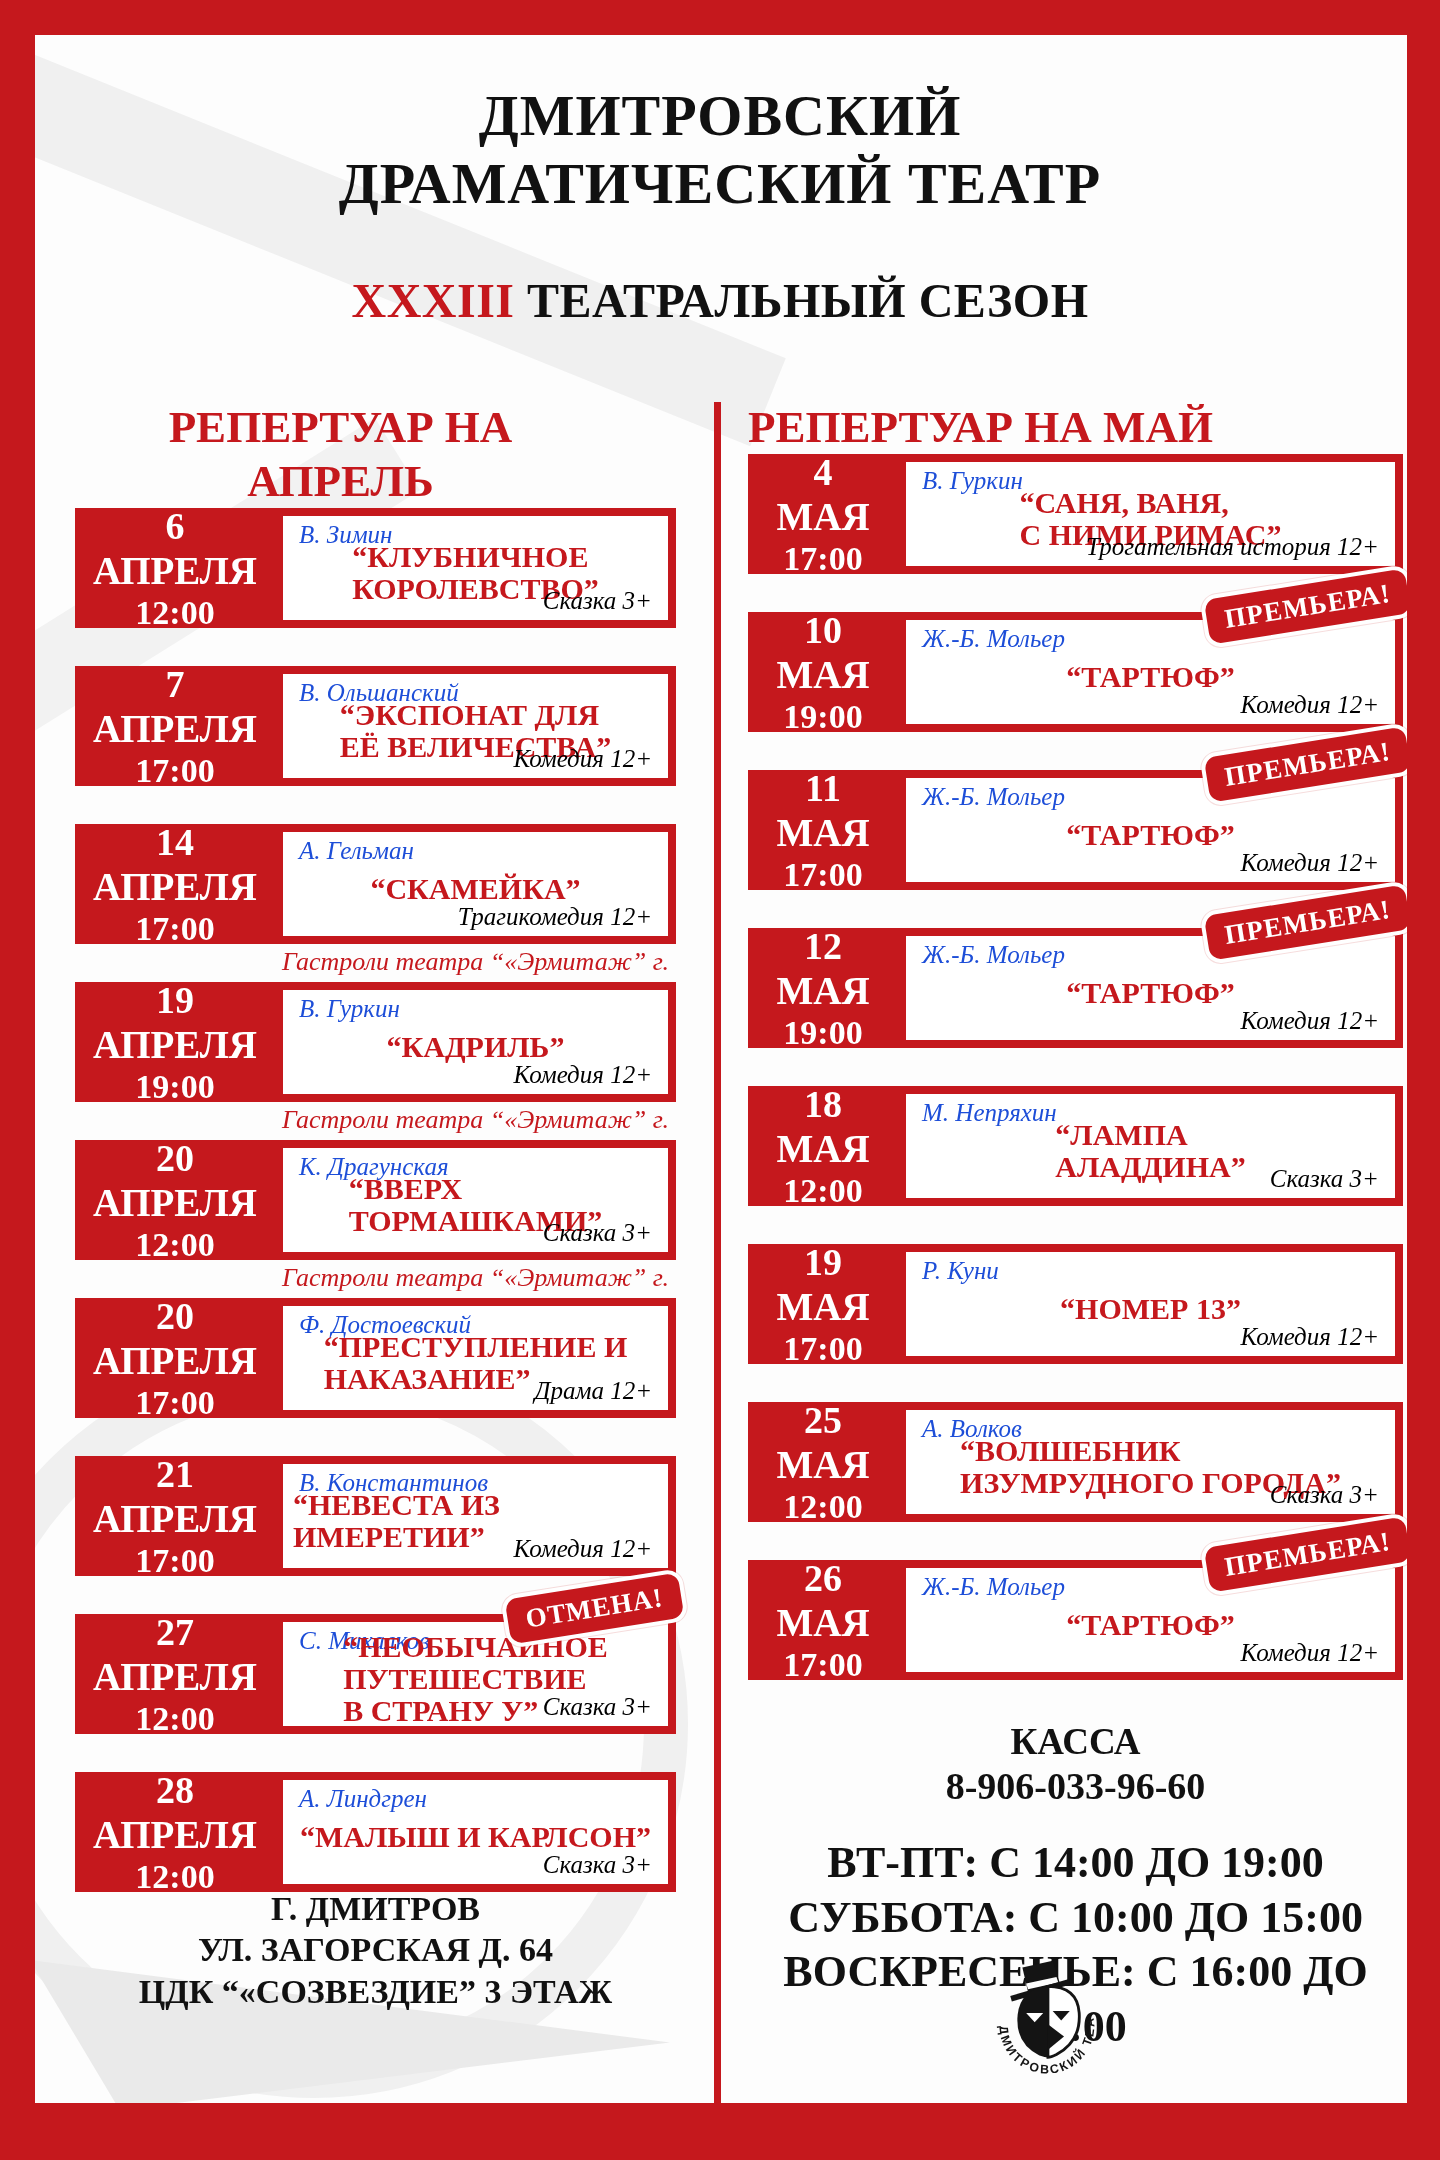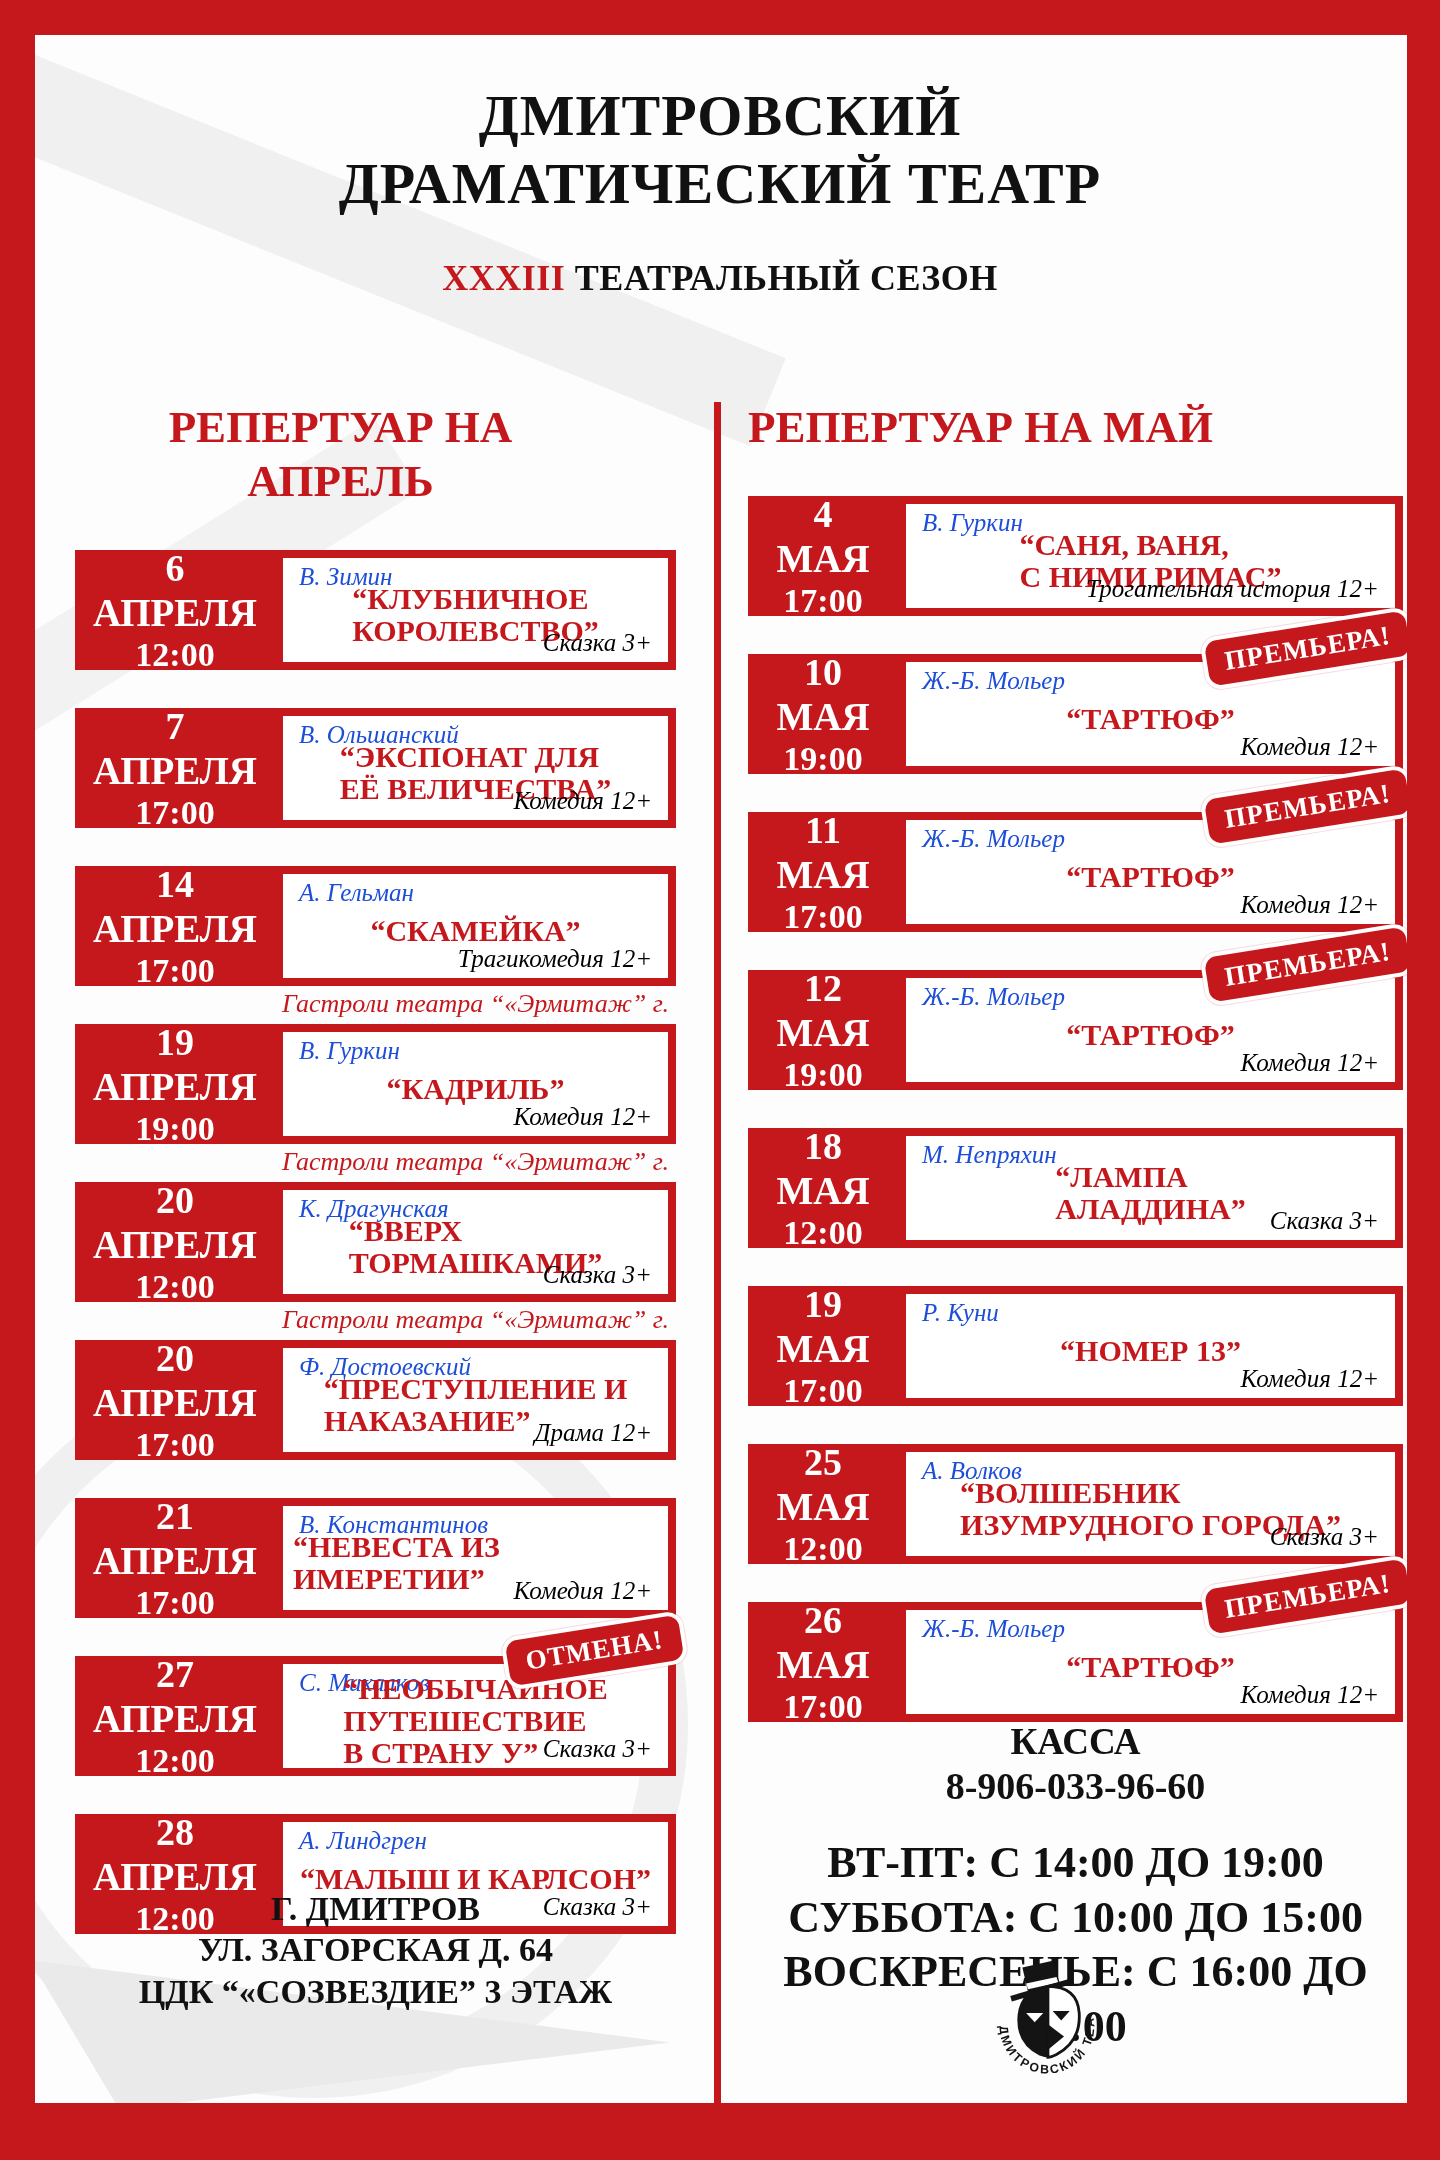--- a/index.html
+++ b/index.html
@@ -14,27 +14,27 @@
   
   .frame{position:absolute;background:#c5181d;z-index:6;}
   .frame-top{left:0;top:0;width:1440px;height:35px;}
   .frame-left{left:0;top:0;width:35px;height:2160px;}
   .frame-right{left:1407px;top:0;width:33px;height:2160px;}
   .frame-bottom{left:0;top:2103px;width:1440px;height:57px;}
   .divider{position:absolute;left:714px;top:402px;width:7px;height:1701px;background:#c5181d;z-index:2;}
   
   .masthead{position:absolute;left:0;top:82px;width:1440px;text-align:center;z-index:2;}
   .main-title{font-size:58px;font-weight:bold;color:#111;line-height:1.18;letter-spacing:1px;}
-  .season{margin-top:38px;font-size:36px;font-weight:bold;color:#111;letter-spacing:.5px;}
+  .season{margin-top:54px;font-size:48px;font-weight:bold;color:#111;letter-spacing:.5px;}
   .season .num{color:#c5181d;}
   
   .col{position:absolute;top:400px;z-index:2;}
   .col-left{left:75px;width:601px;}
   .col-right{left:748px;width:655px;}
-  .col-header{font-size:45px;font-weight:bold;color:#c5181d;text-align:center;line-height:1.2;margin-bottom:42px;}
+  .col-header{font-size:45px;font-weight:bold;color:#c5181d;text-align:center;line-height:1.2;}
   .col-left  .col-header{margin-right:70px;}
   .col-right .col-header{margin-right:190px;}
   
   .group{margin-top:38px;}
   .group:first-of-type{margin-top:0;}
   .group.has-note{margin-top:2px;}
   .note{height:32px;margin-bottom:4px;color:#c5181d;font-style:italic;font-size:26px;line-height:32px;text-align:center;}
   .col-left .note{margin-left:200px;width:401px;}
   .card{position:relative;display:flex;height:120px;background:#c5181d;}
   .date{display:flex;flex-direction:column;align-items:center;justify-content:center;

